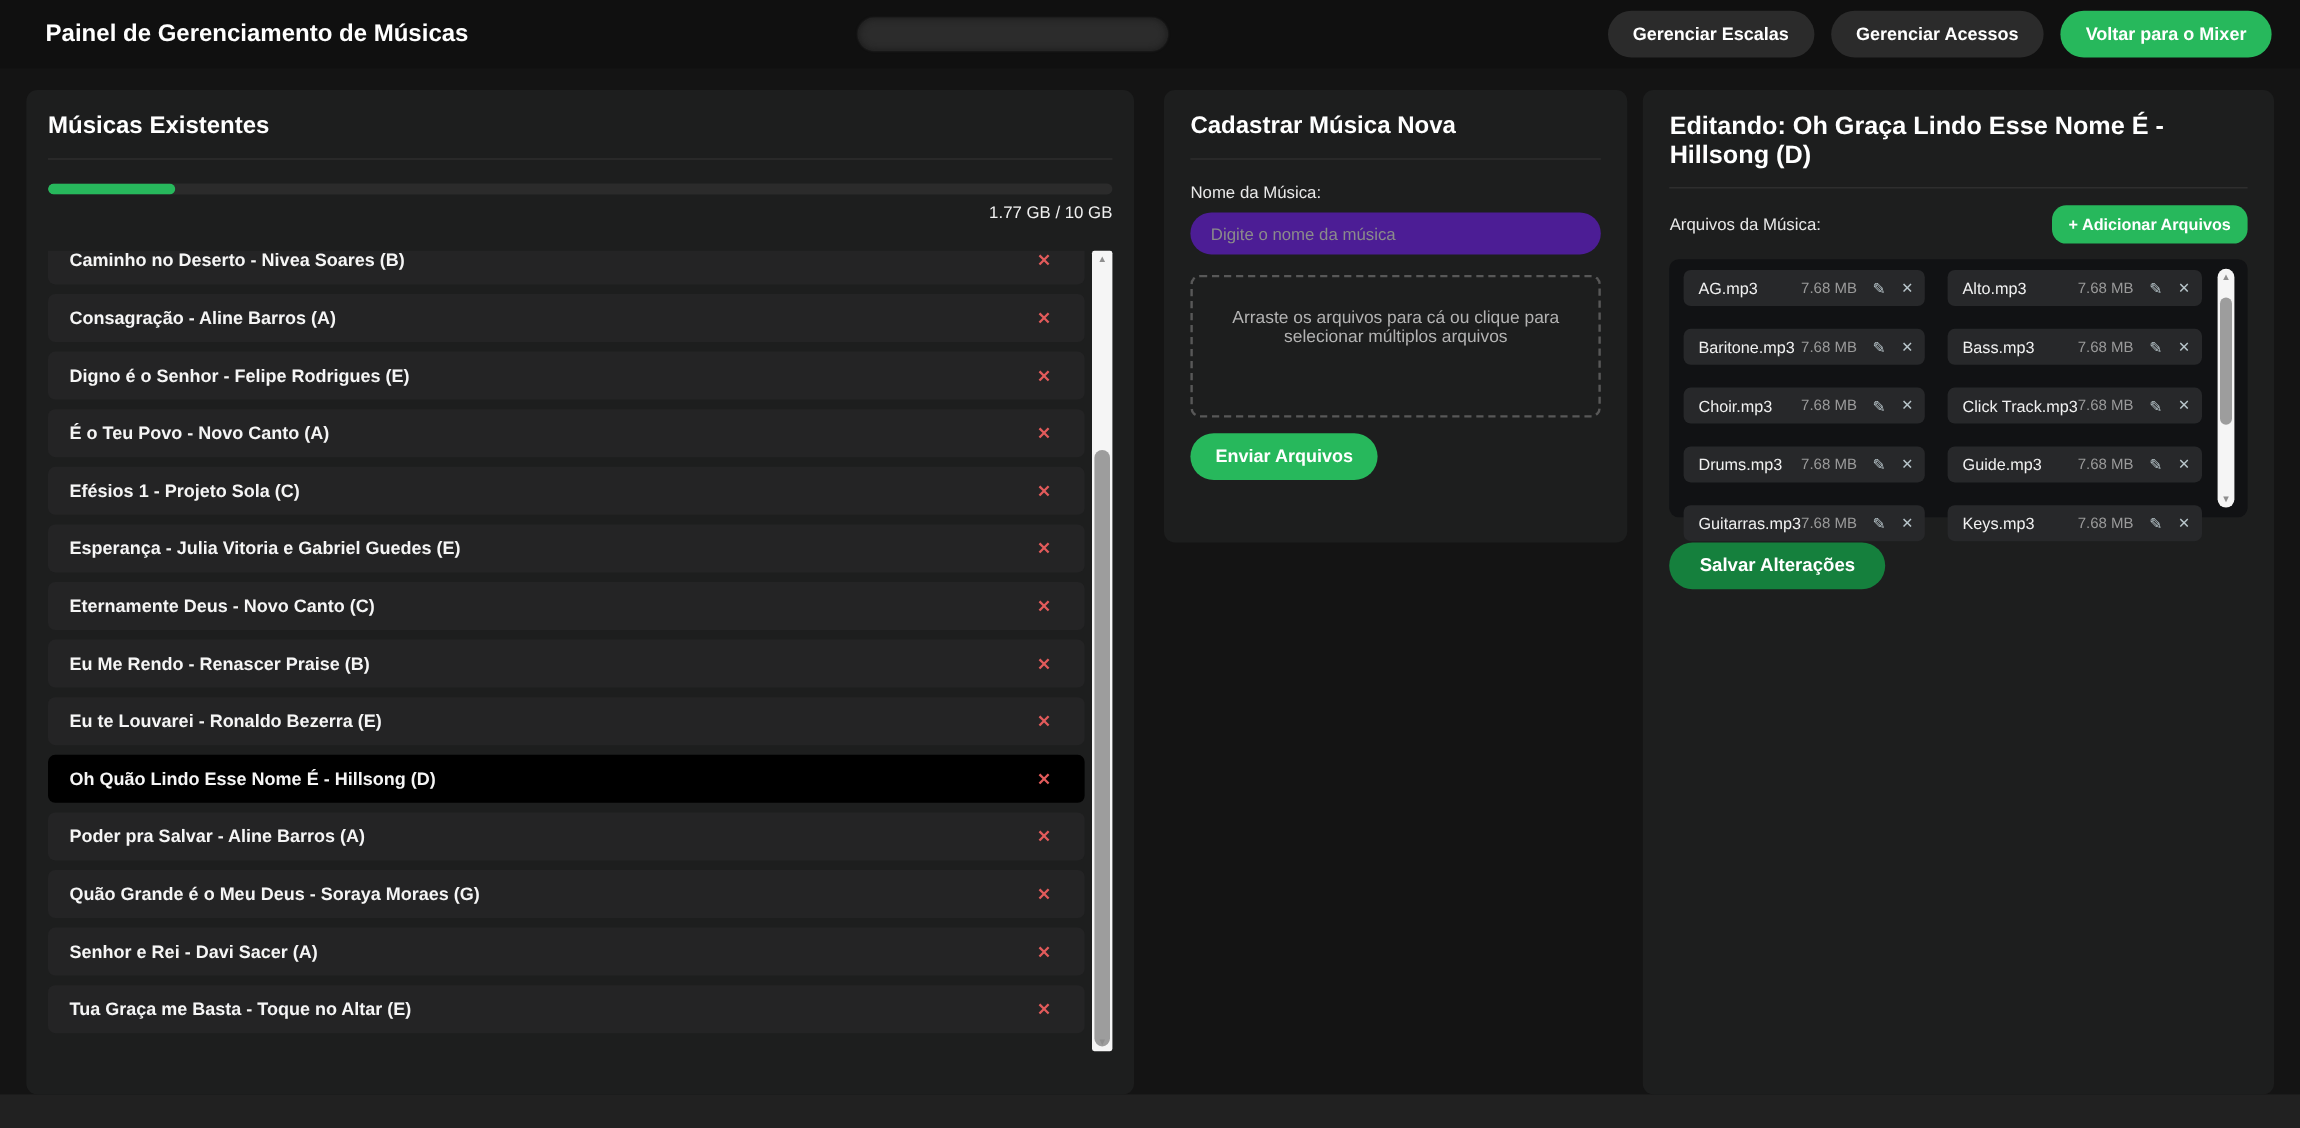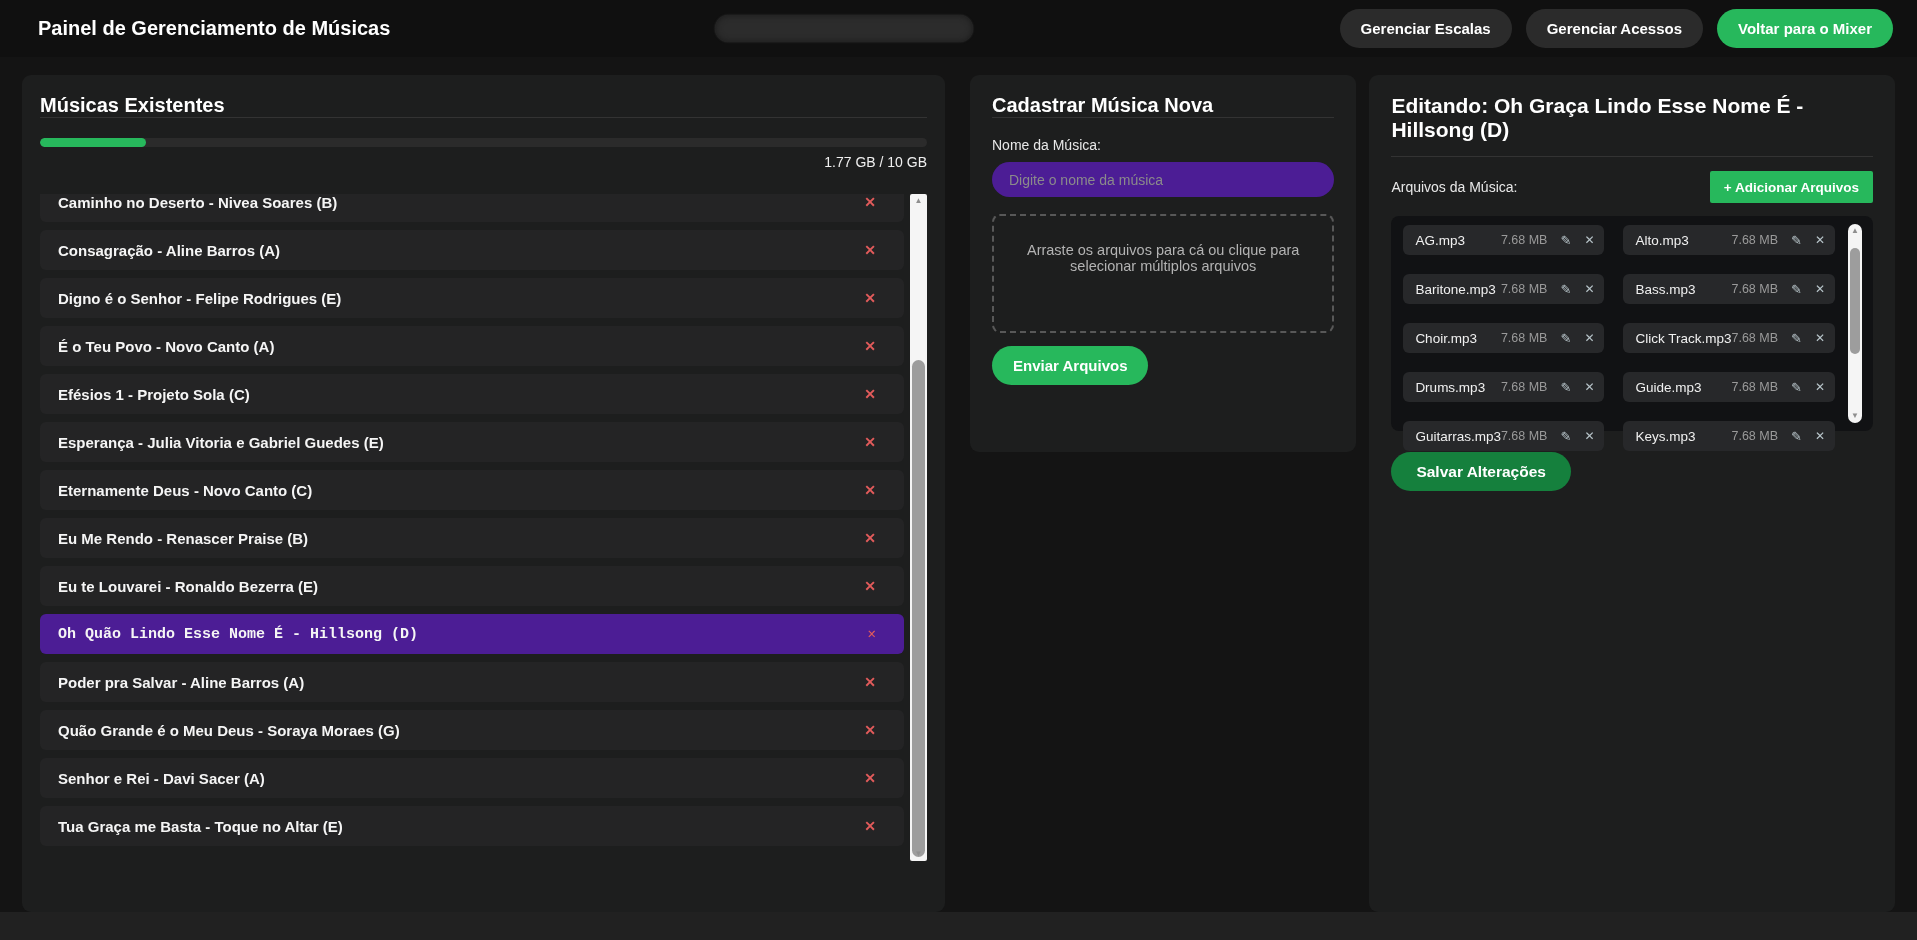--- a/index.html
+++ b/index.html
@@ -36,36 +36,36 @@
     height:39px;padding:0 21px;border-radius:20px;
     background:#2b2b2b;display:inline-flex;align-items:center;justify-content:center;
   }
   .btn.green{background:var(--green);}
 
   
   main{display:flex;gap:25px;padding:18px 22px 0 22px;}
   .panel{background:#1d1e1e;border-radius:9px;padding:19px 18px;}
   .panel h2{
     margin:0;font-size:20px;font-weight:bold;color:#fff;
-    border-bottom:1px solid #333;
+    padding-bottom:15px;border-bottom:1px solid #333;
   }
 
   
   .left-panel{width:923px;height:837px;padding:19px 18px;}
   .progress{margin-top:20px;height:9px;background:#2b2b2b;border-radius:5px;overflow:hidden;}
   .progress-fill{height:100%;background:var(--green);border-radius:5px;}
   .usage{margin-top:7px;text-align:right;font-size:14px;color:#f0f0f0;}
   .list-area{margin-top:24px;height:667px;display:flex;gap:6px;}
   .songs-list{flex:1;overflow:hidden;}
   .song-row{
     height:40px;margin-bottom:8px;background:#242425;border-radius:6px;
     display:flex;align-items:center;padding:0 28px 0 18px;cursor:pointer;
   }
   .song-row:first-child{margin-top:-12px;}
-  .song-row.selected{background:#4c1d95;font-family:Liberation Mono, monospace;}
+  .song-row.selected{background:#000000;}
   .song-title{font-size:15px;font-weight:bold;color:#f5f5f5;white-space:nowrap;}
   .song-delete{
     margin-left:auto;color:var(--red);font-size:14px;font-weight:bold;
     cursor:pointer;line-height:1;
   }
   
   .v-scrollbar{
     position:relative;width:17px;background:#f5f5f5;border-radius:2px;flex:none;
   }
   .v-scrollbar .arrow{
@@ -92,21 +92,21 @@
   .dropzone{
     margin-top:17px;height:119px;border:2px dashed #585858;border-radius:8px;
     text-align:center;padding-top:26px;color:#b3b3b3;font-size:14.5px;cursor:pointer;
   }
   .enviar-btn{margin-top:13px;}
 
   .bottom-panel{flex:1;padding:19px 22px;}
   .bottom-panel h2{font-size:21px;padding-bottom:14px;}
   .files-row{margin-top:14px;display:flex;align-items:center;justify-content:space-between;}
   .add-files-btn{
-    height:32px;padding:0 14px;border-radius:2px;font-size:13.5px;
+    height:32px;padding:0 14px;border-radius:12px;font-size:13.5px;
   }
   .file-grid-wrap{
     position:relative;margin-top:13px;height:215px;
     background:#111214;border-radius:8px;padding:9px 38px 9px 12px;
   }
   .file-grid{
     display:grid;grid-template-columns:1fr 1fr;column-gap:14px;row-gap:11px;gap:19px;
   }
   .file-row{
     height:30px;background:#27282a;border-radius:6px;

